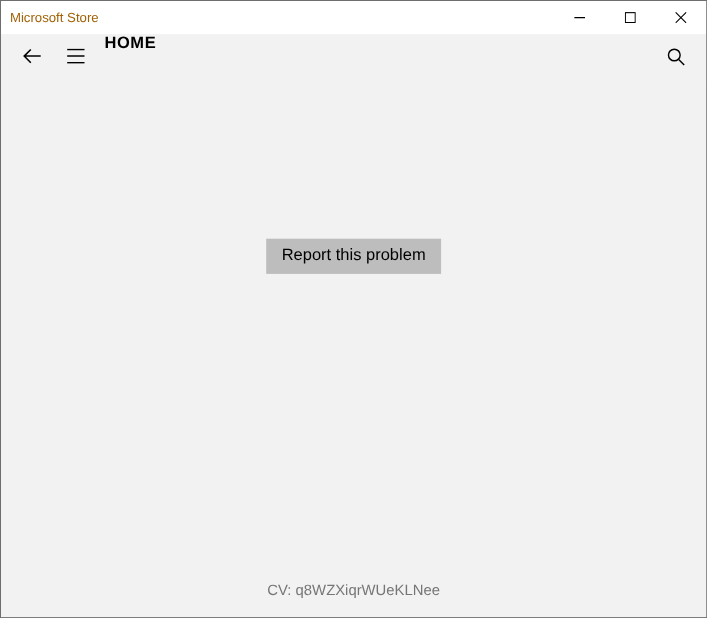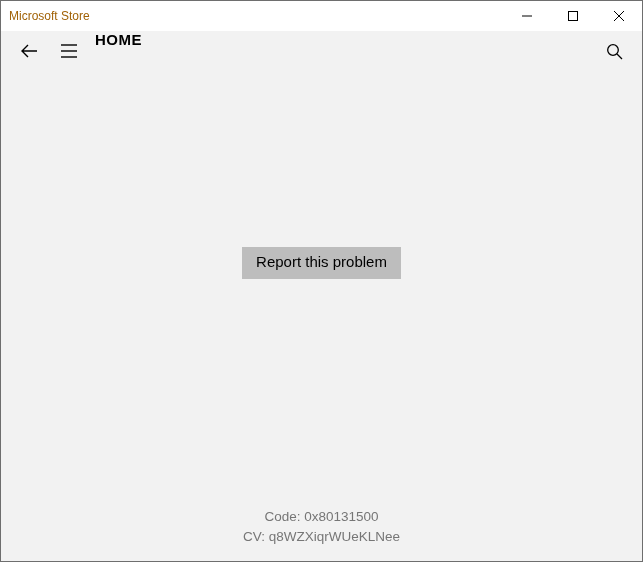--- a/index.html
+++ b/index.html
@@ -81,21 +81,20 @@
     margin: 0 0 10px 0;
   }
   .errorblock .msg {
     font-size: 15px;
     color: #333;
     margin-bottom: 22px;
   }
   .btnrow {
     display: flex;
     gap: 8px;
-    margin-top: 30px;
   }
   .btn {
     font-family: inherit;
     font-size: 15px;
     padding: 6px 14px 8px 14px;
     border: none;
     cursor: pointer;
     line-height: 1.2;
   }
   .btn.gray {
@@ -164,16 +163,15 @@
   </div>
 </div>
 
 <div class="content">
   <div class="errorblock">
     <div class="btnrow">
       <button class="btn gray">Report this problem</button>
     </div>
   </div>
   <div class="footer">
-    <div>Code: 0x80131500</div>
     <div>CV: q8WZXiqrWUeKLNee</div>
   </div>
 </div>
 
 </body></html>

